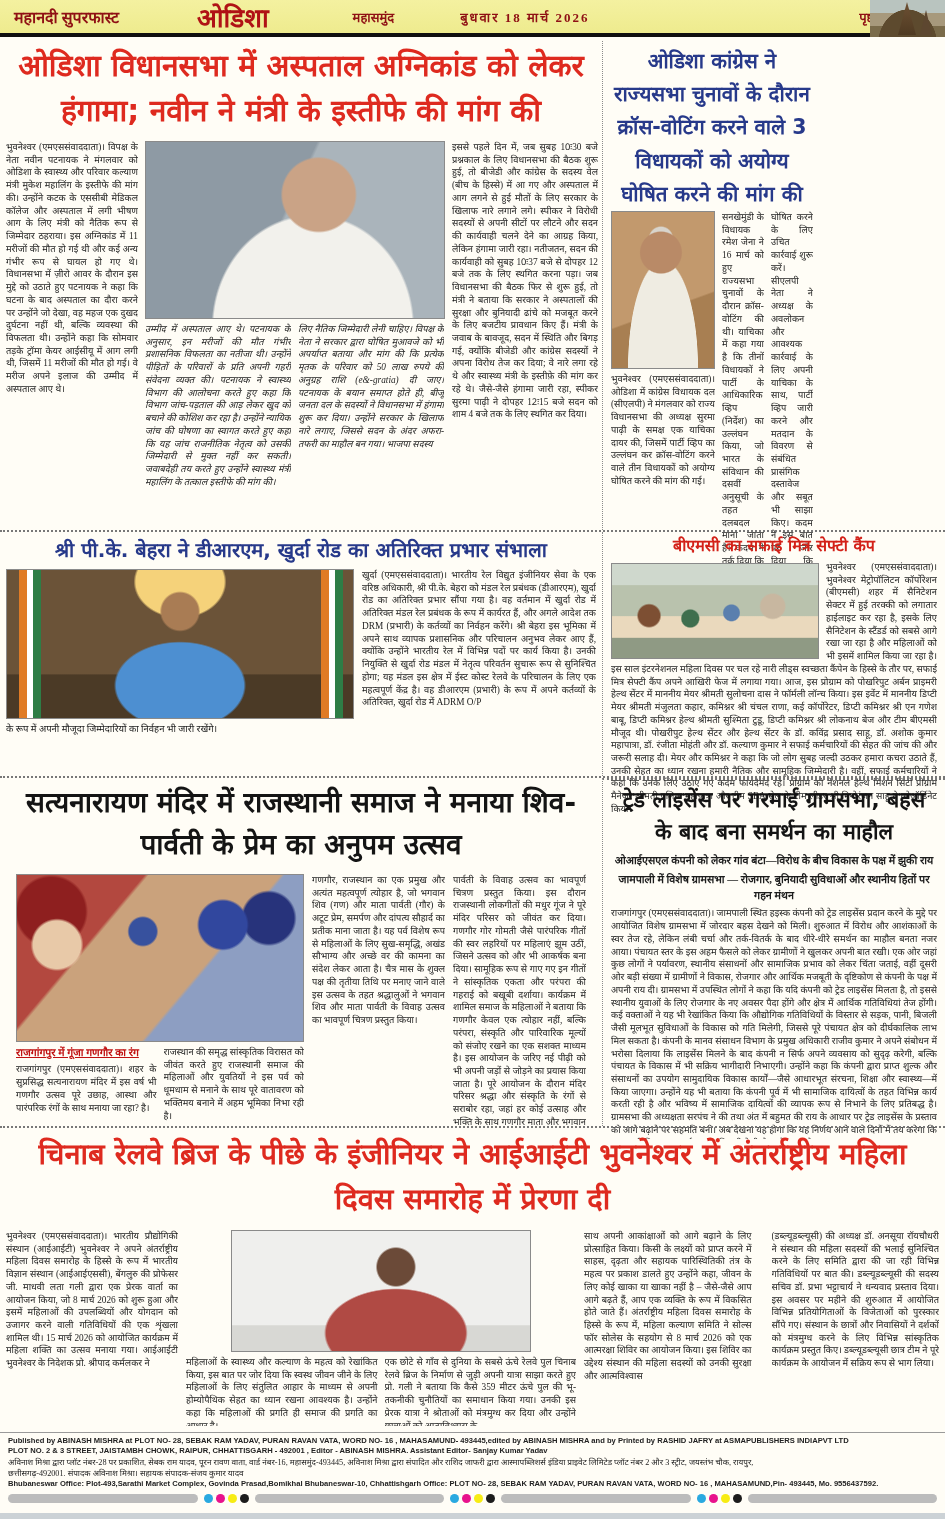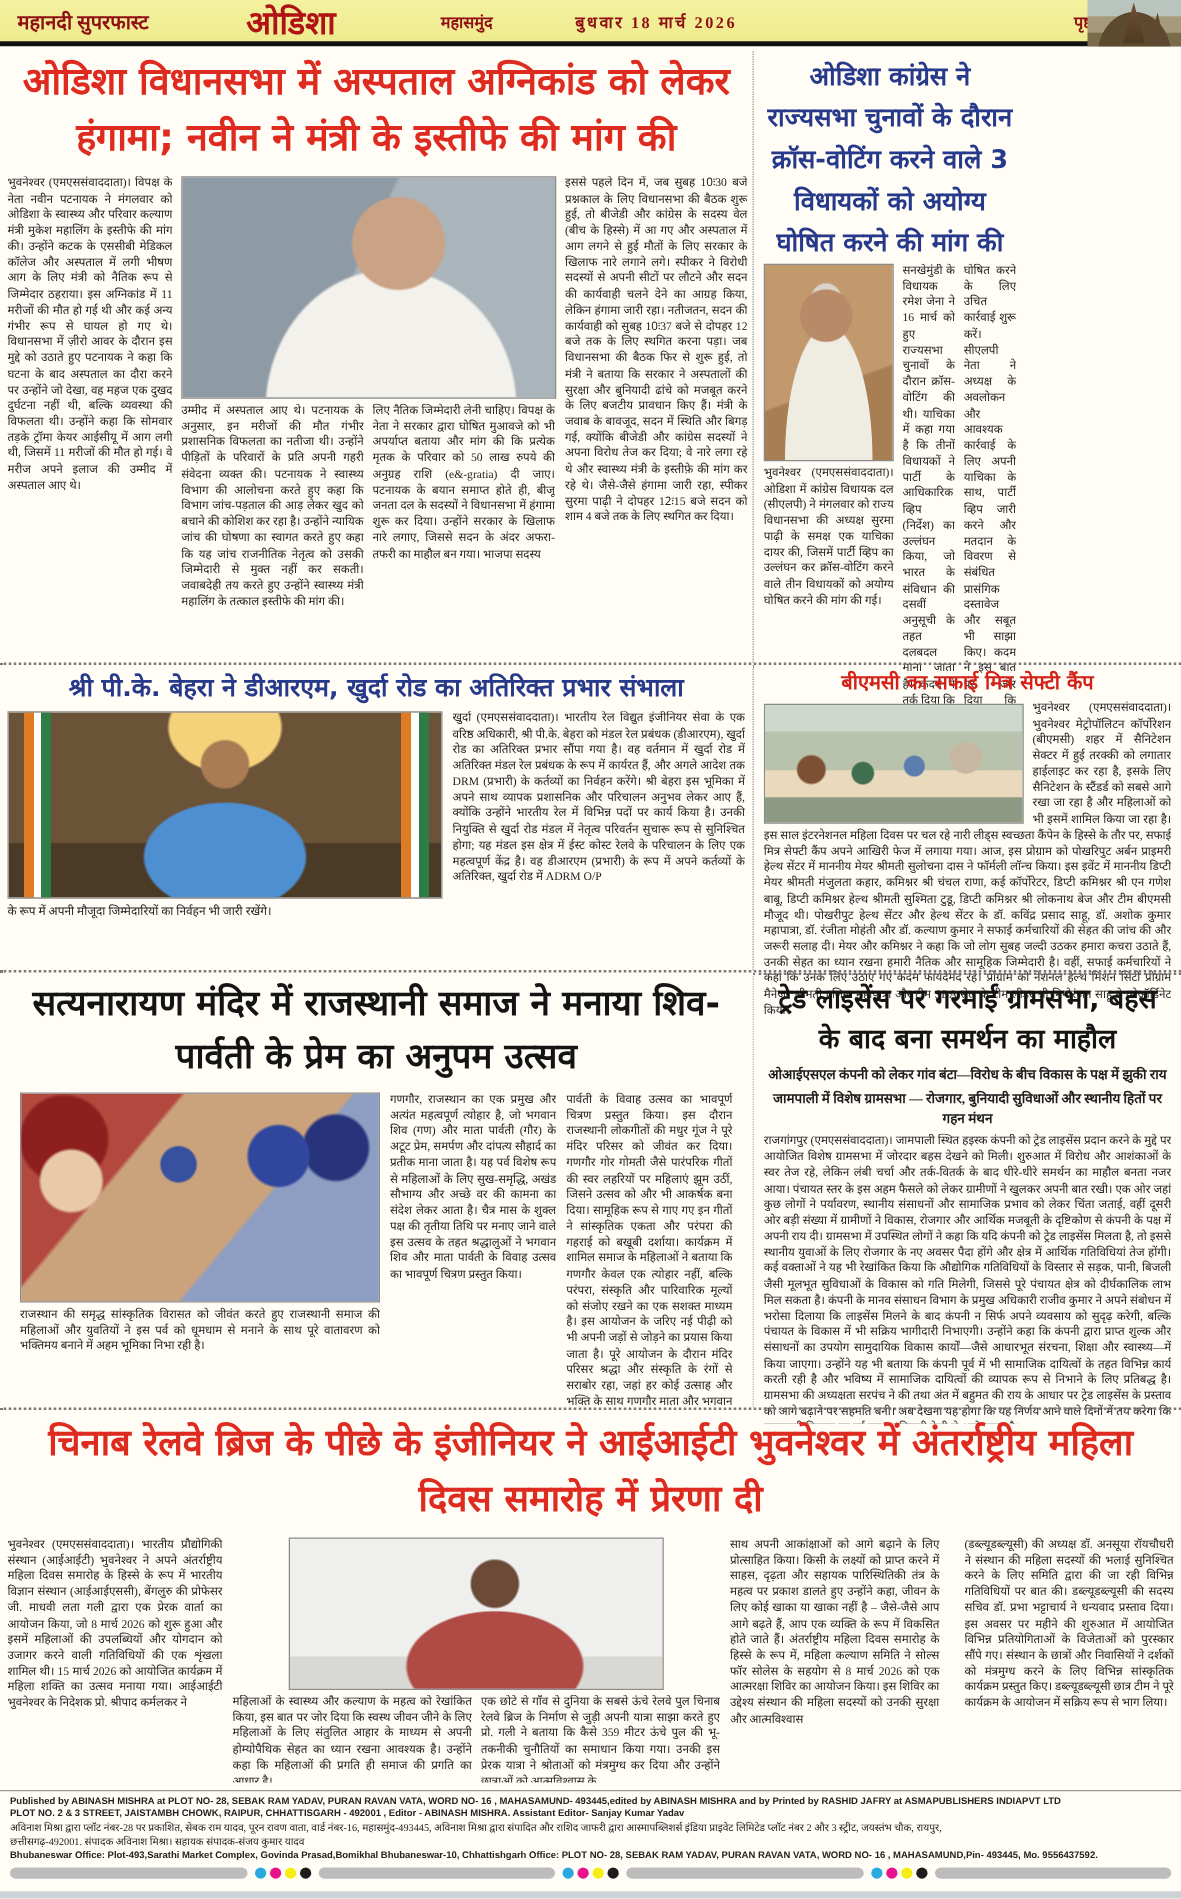--- a/index.html
+++ b/index.html
@@ -44,21 +44,21 @@
   .fire-body { display:flex; gap:7px; height:352px; }
   .fire-c1 { width:132px; flex:none; }
   .fire-center { width:300px; flex:none; display:flex; flex-direction:column; }
   .photo-naveen { width:300px; height:178px; flex:none;
       background:
         radial-gradient(circle at 58% 30%, #caa386 0 17%, rgba(0,0,0,0) 18%),
         radial-gradient(circle at 58% 22%, #e8e3da 0 9%, rgba(0,0,0,0) 10%),
         radial-gradient(ellipse at 56% 105%, #f2f1ec 0 42%, rgba(0,0,0,0) 43%),
         linear-gradient(115deg,#8e9aa4 0 45%, #aab4bb 46% 100%); }
   .fire-center .two { display:flex; gap:7px; margin-top:4px; flex:1; min-height:0; }
-  .fire-center .two .col { width:146px; }
+  .fire-center .two .col { width:146px;font-style:italic; }
   .fire-c4 { width:146px; flex:none; }
   .top-right { width:343px; padding:0 8px; box-sizing:border-box; border-left:1px dotted #8a8a8a; }
   .hl-congress { margin:4px 0 0 0; text-align:center; color:#27398a; font-size:20.5px; line-height:1.62; font-weight:bold; }
   .congress-body { display:flex; gap:7px; height:352px; }
   .congress-a { width:104px; flex:none; display:flex; flex-direction:column; }
   .photo-congress { width:104px; height:158px; flex:none; margin-bottom:4px;
       background:
         radial-gradient(circle at 48% 26%, #b98a67 0 16%, rgba(0,0,0,0) 17%),
         radial-gradient(circle at 48% 17%, #d8d4cc 0 8%, rgba(0,0,0,0) 9%),
         radial-gradient(ellipse at 50% 100%, #efece2 0 48%, rgba(0,0,0,0) 49%),
@@ -205,20 +205,24 @@
     </div>
   </section>
 
   <section class="sec-mid2">
     <div class="mid2-left">
       <h2 class="hl-gangaur">सत्यनारायण मंदिर में राजस्थानी समाज ने मनाया शिव- पार्वती के प्रेम का अनुपम उत्सव</h2>
       <div class="gangaur-row">
         <div class="gang-a">
           <div class="photo photo-gangaur"></div>
           <div class="under">
+            <div class="col">
+              <div class="gang-subhead">राजगांगपुर में गूंजा गणगौर का रंग</div>
+              <span>राजगांगपुर (एमएससंवाददाता)। शहर के सुप्रसिद्ध सत्यनारायण मंदिर में इस वर्ष भी गणगौर उत्सव पूरे उछाह, आस्था और पारंपरिक रंगों के साथ मनाया जा रहा? है।</span>
+            </div>
             <div class="col">राजस्थान की समृद्ध सांस्कृतिक विरासत को जीवंत करते हुए राजस्थानी समाज की महिलाओं और युवतियों ने इस पर्व को धूमधाम से मनाने के साथ पूरे वातावरण को भक्तिमय बनाने में अहम भूमिका निभा रही है।</div>
           </div>
         </div>
         <div class="col gang-b">गणगौर, राजस्थान का एक प्रमुख और अत्यंत महत्वपूर्ण त्योहार है, जो भगवान शिव (गण) और माता पार्वती (गौर) के अटूट प्रेम, समर्पण और दांपत्य सौहार्द का प्रतीक माना जाता है। यह पर्व विशेष रूप से महिलाओं के लिए सुख-समृद्धि, अखंड सौभाग्य और अच्छे वर की कामना का संदेश लेकर आता है। चैत्र मास के शुक्ल पक्ष की तृतीया तिथि पर मनाए जाने वाले इस उत्सव के तहत श्रद्धालुओं ने भगवान शिव और माता पार्वती के विवाह उत्सव का भावपूर्ण चित्रण प्रस्तुत किया।</div>
         <div class="col gang-c">पार्वती के विवाह उत्सव का भावपूर्ण चित्रण प्रस्तुत किया। इस दौरान राजस्थानी लोकगीतों की मधुर गूंज ने पूरे मंदिर परिसर को जीवंत कर दिया। गणगौर गोर गोमती जैसे पारंपरिक गीतों की स्वर लहरियों पर महिलाएं झूम उठीं, जिसने उत्सव को और भी आकर्षक बना दिया। सामूहिक रूप से गाए गए इन गीतों ने सांस्कृतिक एकता और परंपरा की गहराई को बखूबी दर्शाया। कार्यक्रम में शामिल समाज के महिलाओं ने बताया कि गणगौर केवल एक त्योहार नहीं, बल्कि परंपरा, संस्कृति और पारिवारिक मूल्यों को संजोए रखने का एक सशक्त माध्यम है। इस आयोजन के जरिए नई पीढ़ी को भी अपनी जड़ों से जोड़ने का प्रयास किया जाता है। पूरे आयोजन के दौरान मंदिर परिसर श्रद्धा और संस्कृति के रंगों से सराबोर रहा, जहां हर कोई उत्साह और भक्ति के साथ गणगौर माता और भगवान शिव की आराधना में लीन नजर आया।</div>
       </div>
     </div>
     <div class="mid2-right">
       <h2 class="hl-trade">ट्रेड लाइसेंस पर गरमाई ग्रामसभा, बहस के बाद बना समर्थन का माहौल</h2>
       <div class="trade-sub">ओआईएसएल कंपनी को लेकर गांव बंटा—विरोध के बीच विकास के पक्ष में झुकी राय</div>

